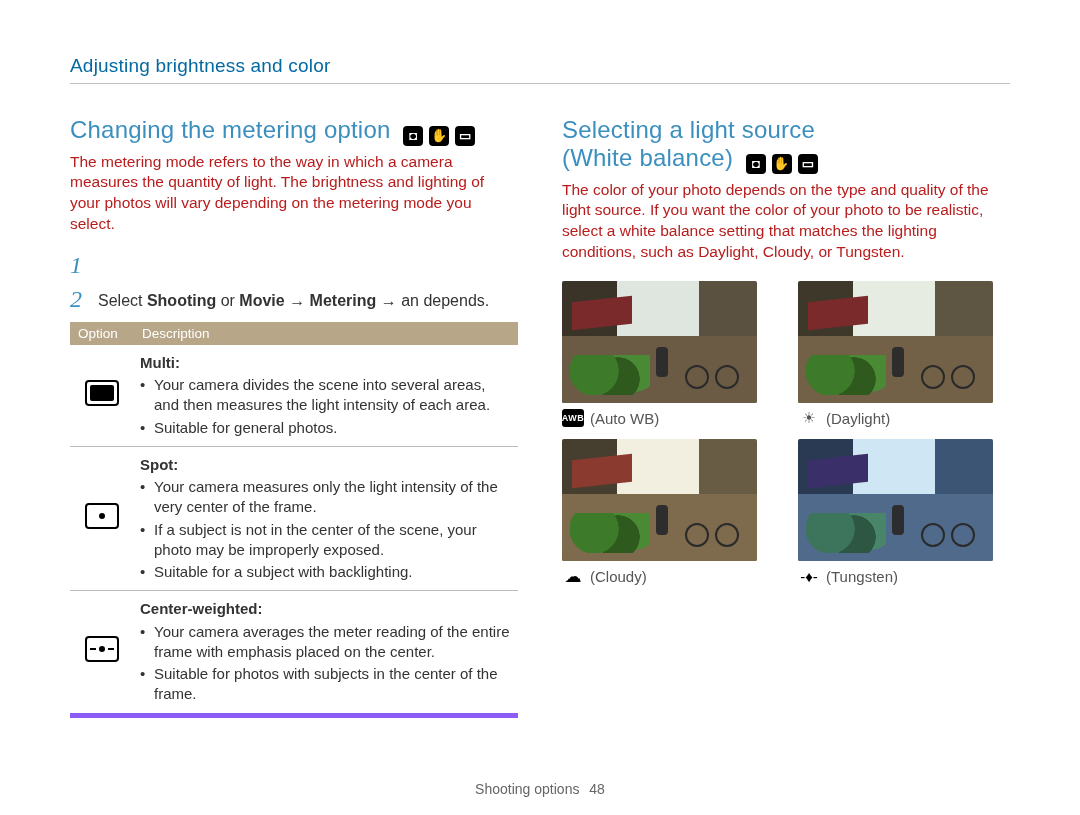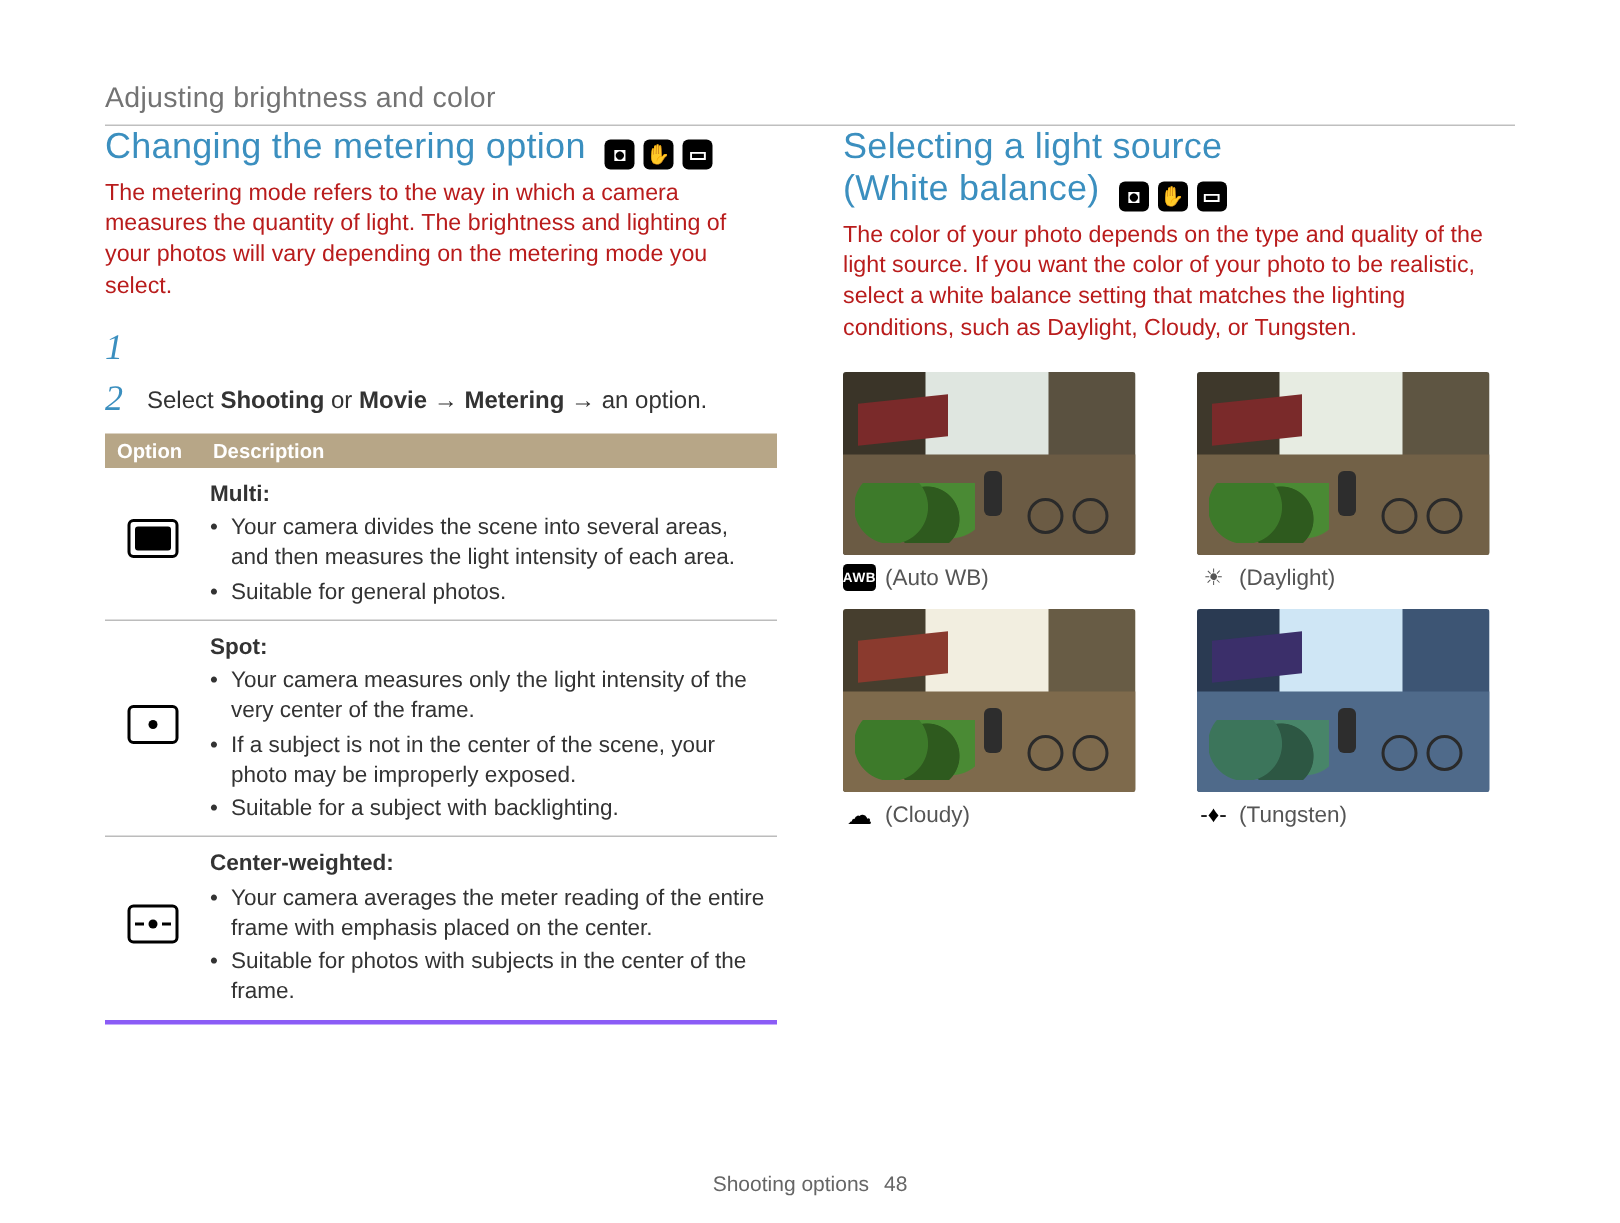--- a/index.html
+++ b/index.html
@@ -1,35 +1,35 @@
 <!DOCTYPE html>
 <html><head>
 <meta charset="utf-8">
 <style>
   * { box-sizing: border-box; margin: 0; padding: 0; }
   html, body { width: 1080px; height: 815px; background: #fff; font-family: Arial, Helvetica, sans-serif; color: #333; }
   .page { padding: 55px 70px 0 70px; }
-  .breadcrumb { font-size: 19px; color: #737373; font-weight: 300; letter-spacing: 0.2px; border-bottom: 1px solid #bfbfbf; padding-bottom: 6px; }
+  .breadcrumb { font-size: 19px; color: #0369a1; font-weight: 300; letter-spacing: 0.2px; border-bottom: 1px solid #bfbfbf; padding-bottom: 6px; margin-bottom: 32px; }
   .columns { display: flex; gap: 44px; }
   .col { flex: 1 1 0; }
   .section-title { color: #3b8fbf; font-size: 24px; font-weight: 400; margin-bottom: 6px; letter-spacing: 0.2px; }
   .mode-icons { display: inline-flex; gap: 6px; vertical-align: -2px; margin-left: 6px; }
   .mode-icon { width: 20px; height: 20px; background: #000; border-radius: 4px; color: #fff; display: inline-flex; align-items: center; justify-content: center; font-size: 13px; font-weight: bold; }
   .intro { font-size: 15.5px; line-height: 1.35; color: #b91c1c; margin-bottom: 18px; }
   .steps { list-style: none; }
   .step { display: flex; gap: 12px; margin-bottom: 10px; font-size: 16px; }
   .step-num { color: #3b8fbf; font-style: italic; font-size: 24px; font-family: Georgia, 'Times New Roman', serif; line-height: 1; min-width: 16px; }
   .step-text { padding-top: 4px; line-height: 1.3; }
   .menu-key { display: inline-block; border: 1px solid #333; border-radius: 3px; padding: 0 6px; font-weight: bold; font-size: 14px; letter-spacing: 1px; vertical-align: 1px; }
 
   .opt-table { margin-top: 6px; border-collapse: collapse; width: 100%; }
-  .opt-table thead th { background: #b7a687; color: #fff; font-size: 13.5px; font-weight: 700; padding: 4px 8px; text-align: left; }
+  .opt-table thead th { background: #b7a687; color: #fff; font-size: 13.5px; font-weight: 400; padding: 4px 8px; text-align: left; }
   .opt-table thead th:first-child { width: 64px; }
   .opt-table tbody td { border-bottom: 1px solid #bcbcbc; padding: 8px 6px; vertical-align: middle; font-size: 15px; line-height: 1.35; }
-  .opt-table tbody tr:last-child td { border-bottom: 3px solid #8b5cf6; }
+  .opt-table tbody tr:last-child td { border-bottom: 5px solid #8b5cf6; }
   .opt-table tbody td:first-child { text-align: center; vertical-align: middle; }
   .opt-name { font-weight: bold; }
   .bul { list-style: none; padding-left: 0; }
   .bul li { position: relative; padding-left: 14px; margin-top: 2px; }
   .bul li::before { content: "•"; position: absolute; left: 0; top: 0; }
 
   .opt-icon-box { display: inline-block; width: 34px; height: 26px; border: 2px solid #000; border-radius: 4px; position: relative; background: #fff; }
   .opt-icon-multi::after { content: ""; position: absolute; inset: 3px; background: #000; border-radius: 2px; }
   .opt-icon-spot::after { content: ""; position: absolute; top: 50%; left: 50%; width: 6px; height: 6px; background: #000; border-radius: 50%; transform: translate(-50%, -50%); }
   .opt-icon-center::before { content: ""; position: absolute; top: 50%; left: 50%; width: 6px; height: 6px; background: #000; border-radius: 50%; transform: translate(-50%, -50%); }
@@ -89,21 +89,21 @@
 
       <p class="intro">The metering mode refers to the way in which a camera measures the quantity of light. The brightness and lighting of your photos will vary depending on the metering mode you select.</p>
 
       <ol class="steps">
         <li class="step">
           <span class="step-num">1</span>
         </li>
         <li class="step">
           <span class="step-num">2</span>
           <span class="step-text">
-            <span>Select </span><b>Shooting</b><span> or </span><b>Movie</b><span> → </span><b>Metering</b><span> → an option.</span>
+            <span>Select </span><b>Shooting</b><span> or </span><b>Movie</b><span> → </span><b>Metering</b><span> → an depends.</span>
           </span>
         </li>
       </ol>
 
       <table class="opt-table">
         <thead>
           <tr>
             <th>Option</th>
             <th>Description</th>
           </tr>

